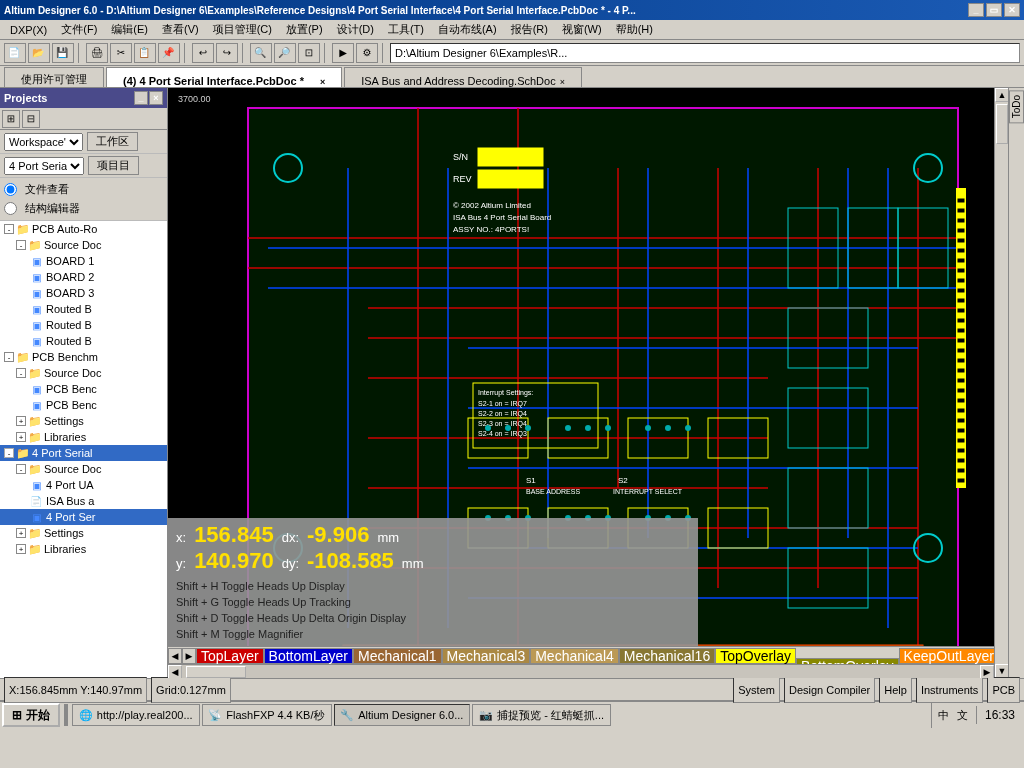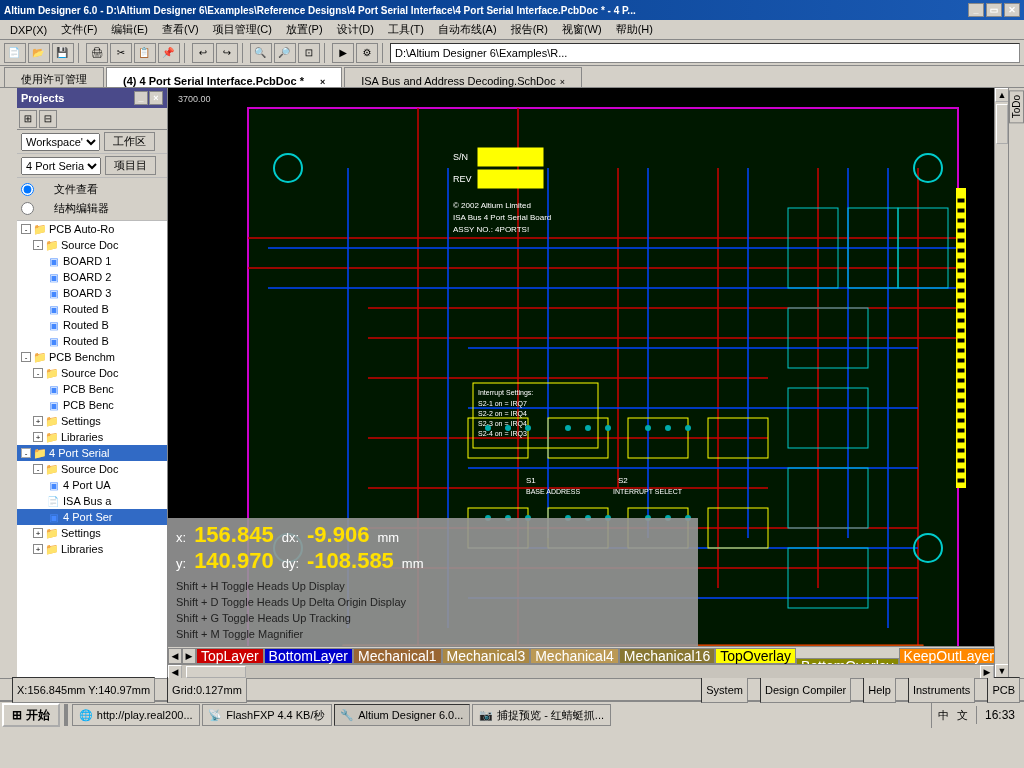--- a/index.html
+++ b/index.html
@@ -104,21 +104,20 @@
 
     
     .sidebar {
       width: 168px;
       background: #d4d0c8;
       border-right: 1px solid #888;
       display: flex;
       flex-direction: column;
       overflow: hidden;
       height: 100%;
-      padding-left: 17px;
     }
     .sidebar-header {
       background: #4a4a8a;
       color: white;
       height: 20px;
       display: flex;
       align-items: center;
       justify-content: space-between;
       padding: 0 4px;
       font-size: 11px;
@@ -144,21 +143,21 @@
       padding: 2px 4px;
       gap: 4px;
       border-bottom: 1px solid #bbb;
     }
     .sidebar-workspace-btn { padding: 1px 8px; background: #d4d0c8; border: 1px solid #888; font-size: 11px; cursor: pointer; }
 
     .sidebar-mode {
       padding: 2px 4px;
       border-bottom: 1px solid #bbb;
     }
-    .sidebar-radio { display: flex; align-items: center; gap: 20px; padding: 2px 0; font-size: 11px; cursor: pointer; }
+    .sidebar-radio { display: flex; align-items: center; gap: 8px; padding: 2px 0; font-size: 11px; cursor: pointer; }
 
     .tree-area {
       flex: 1;
       overflow-y: auto;
       overflow-x: hidden;
       background: white;
     }
     .tree-item {
       display: flex;
       align-items: center;
@@ -272,21 +271,20 @@
       font-size: 11px;
       gap: 4px;
     }
     .status-section {
       border: 1px inset #888;
       height: 18px;
       padding: 12px 4px;
       display: flex;
       align-items: center;
       background: #d4d0c8;
-      margin-left: 8px;
     }
 
     
     .taskbar {
       height: 28px;
       background: #d4d0c8;
       border-top: 2px solid #888;
       display: flex;
       align-items: center;
       padding: 0 2px;
@@ -862,22 +860,22 @@
         </div>
         <div class="coords-line2">
           <span class="coord-label">y:</span>
           <span>140.970</span>
           <span class="coord-label">dy:</span>
           <span>-108.585</span>
           <span class="coord-label">mm</span>
         </div>
         <div class="hints">
           <div class="hint-line"><span class="hint-key">Shift + H</span> Toggle Heads Up Display</div>
+          <div class="hint-line"><span class="hint-key">Shift + G</span> Toggle Heads Up Tracking</div>
           <div class="hint-line"><span class="hint-key">Shift + D</span> Toggle Heads Up Delta Origin Display</div>
-          <div class="hint-line"><span class="hint-key">Shift + G</span> Toggle Heads Up Tracking</div>
           <div class="hint-line"><span class="hint-key">Shift + M</span> Toggle Magnifier</div>
         </div>
       </div>
     </div>
 
     <div class="layer-tabs">
       <div class="layer-nav-btn">◀</div>
       <div class="layer-nav-btn">▶</div>
       <div class="layer-tab layer-top">TopLayer</div>
       <div class="layer-tab layer-bottom">BottomLayer</div>

